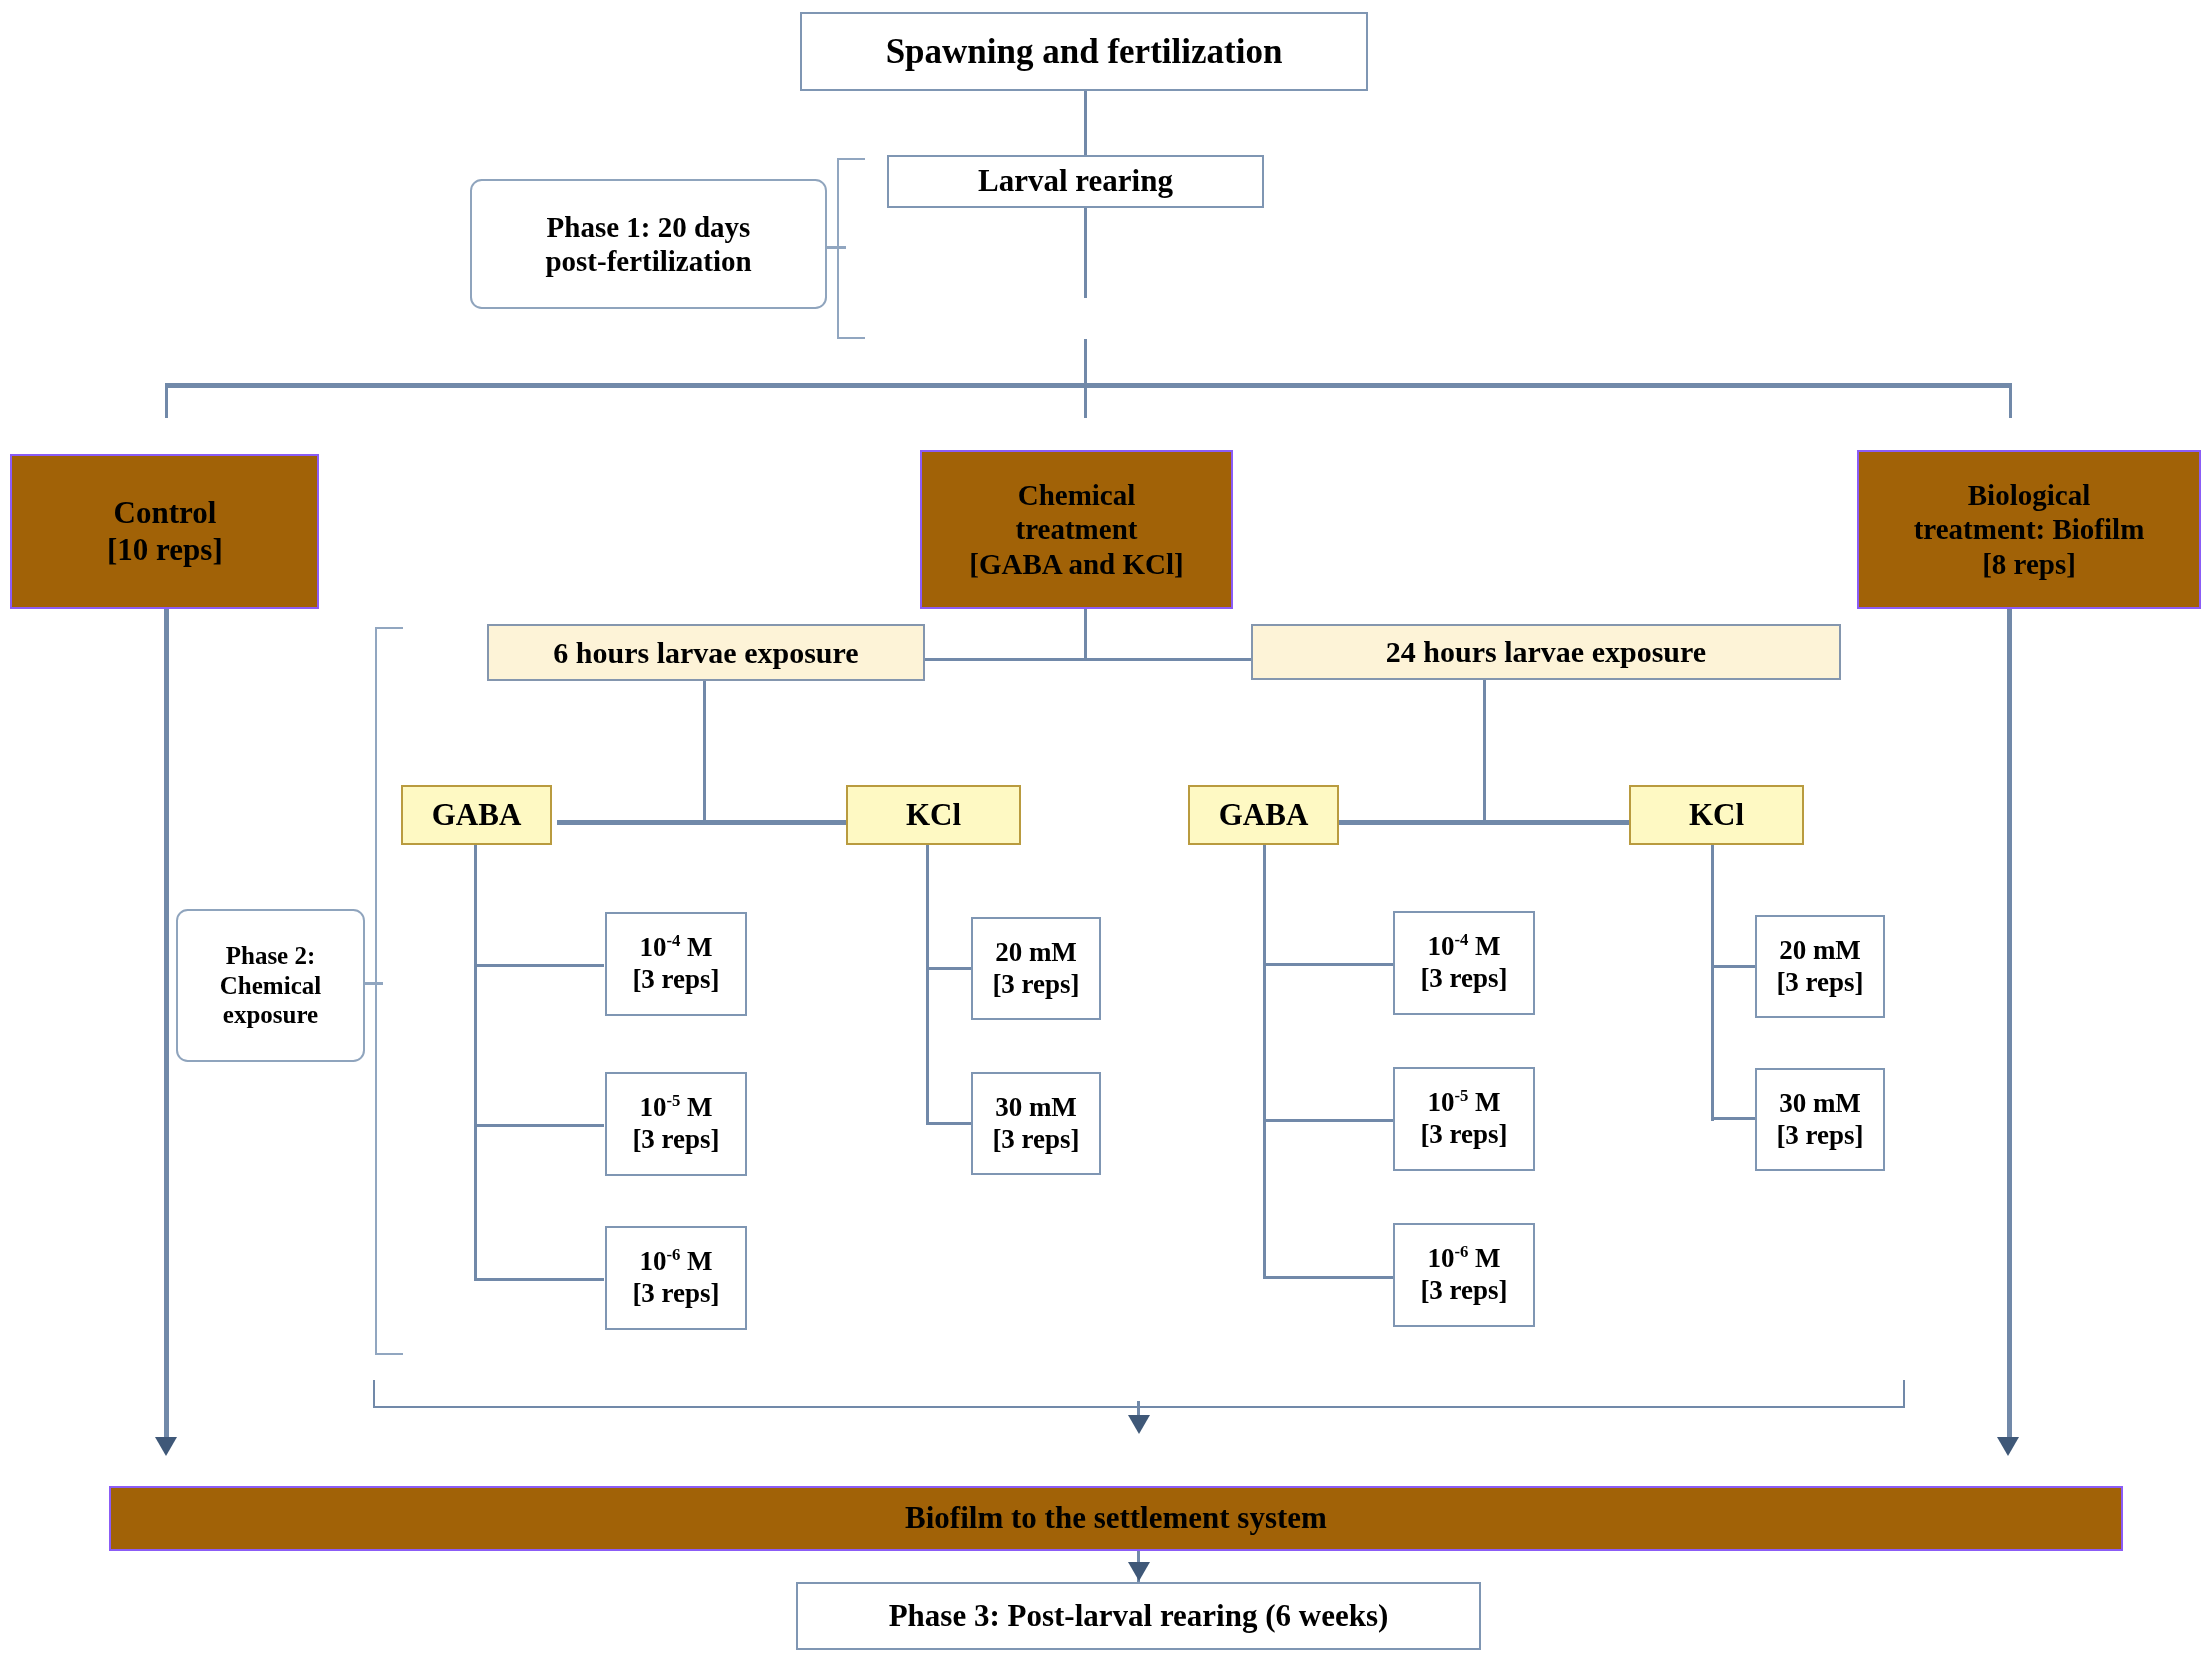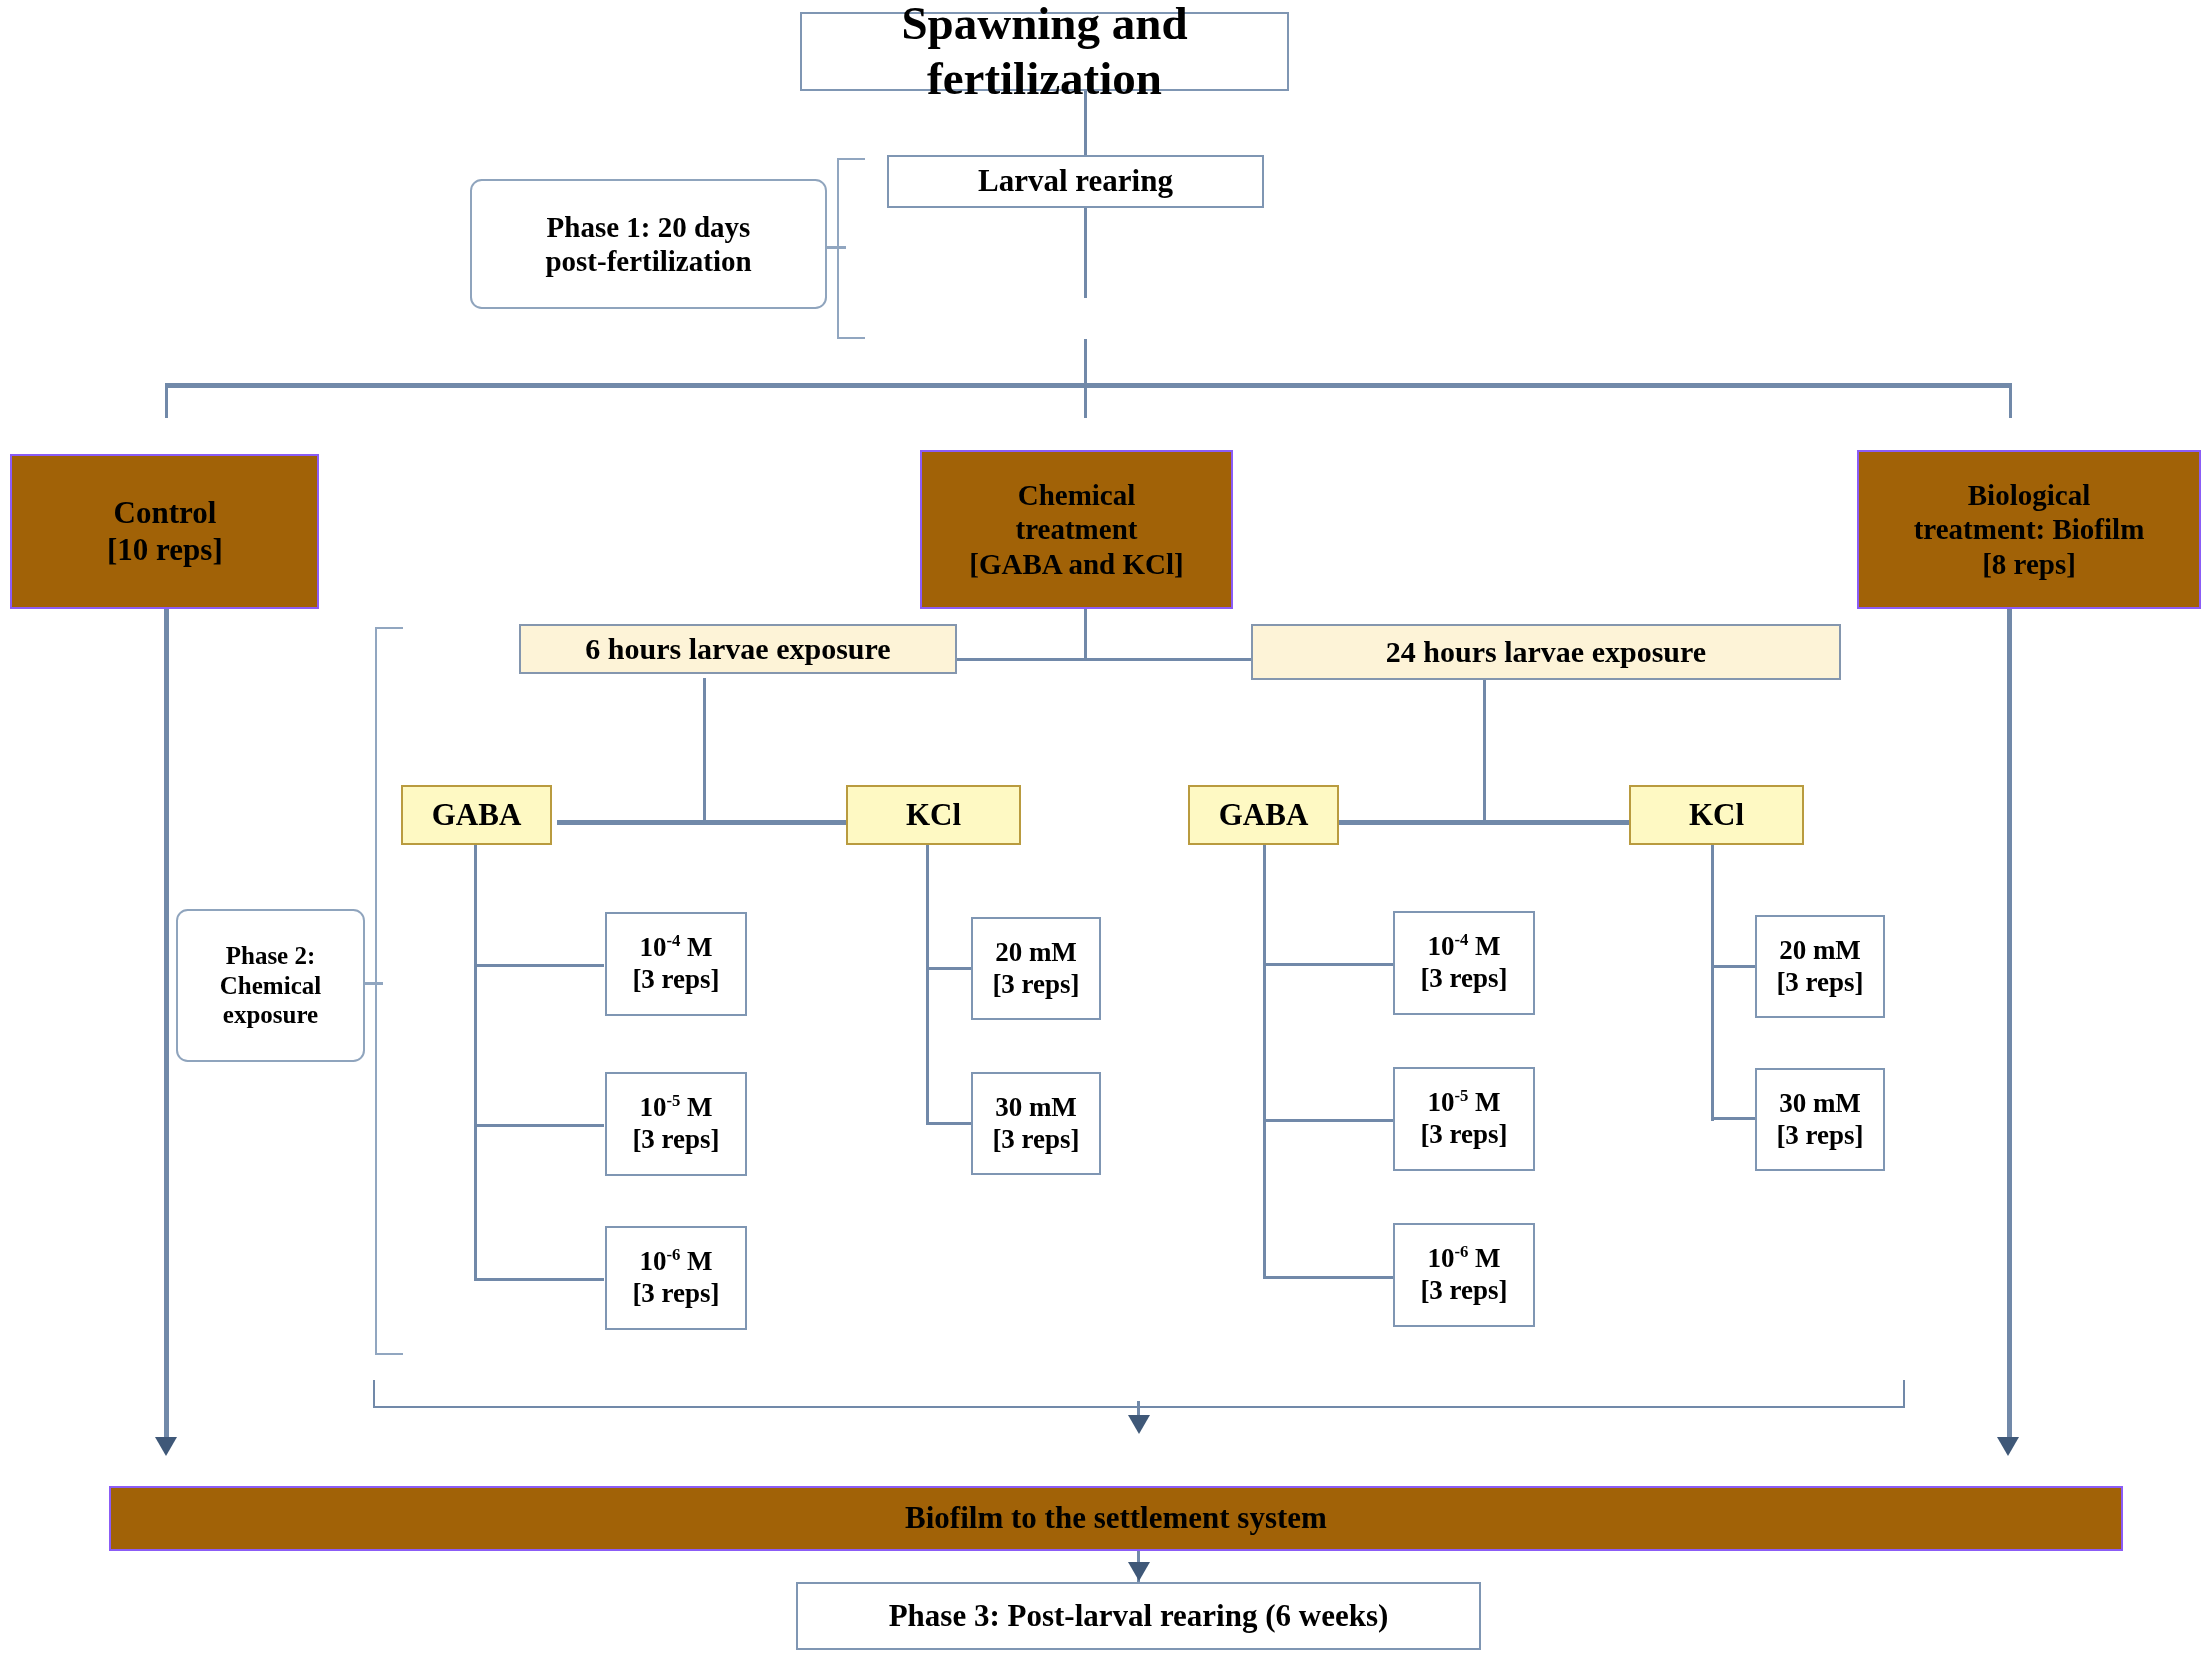--- a/index.html
+++ b/index.html
@@ -98,21 +98,21 @@
 
   <div class="ln lnv" style="left:1137px;top:1511px;width:2.6px;height:72px;"></div>
   <div class="arrow" style="left:1128px;top:1562px;"></div>
 
   <div class="brk-v" style="left:837px;top:158px;width:26px;height:177px;"></div>
   <div class="ln lnh" style="left:820px;top:246px;width:26px;height:2.6px;background:#91a6c0;"></div>
 
   <div class="brk-v" style="left:375px;top:627px;width:26px;height:724px;"></div>
   <div class="ln lnh" style="left:357px;top:982px;width:26px;height:2.6px;background:#91a6c0;"></div>
 
-  <div class="node wbox" style="left:800px;top:11.7px;width:489px;height:79px;font-size:47px;">
+  <div class="node wbox" style="left:800px;top:11.7px;width:568px;height:79px;font-size:35px;">
     <span>Spawning and fertilization</span>
   </div>
 
   <div class="node wbox" style="left:887px;top:155px;width:377px;height:53px;font-size:31px;">
     <span>Larval rearing</span>
   </div>
 
 
   <div class="node rbox" style="left:470px;top:179px;width:357px;height:130px;font-size:29px;flex-direction:column;">
     <span>Phase 1: 20 days</span>
@@ -129,21 +129,21 @@
     <span>treatment</span>
     <span>[GABA and KCl]</span>
   </div>
 
   <div class="node gbox" style="left:1857px;top:412px;width:344px;height:159px;font-size:29px;flex-direction:column;">
     <span>Biological</span>
     <span>treatment: Biofilm</span>
     <span>[8 reps]</span>
   </div>
 
-  <div class="node cbox" style="left:487px;top:624px;width:438px;height:50px;font-size:30px;margin-left:32px;">
+  <div class="node cbox" style="left:487px;top:624px;width:438px;height:57px;font-size:30px;">
     <span>6 hours larvae exposure</span>
   </div>
 
   <div class="node cbox" style="left:1251px;top:624px;width:590px;height:56px;font-size:30px;">
     <span>24 hours larvae exposure</span>
   </div>
 
   <div class="node ybox" style="left:401px;top:785px;width:151px;height:60px;font-size:31px;">
     <span>GABA</span>
   </div>

